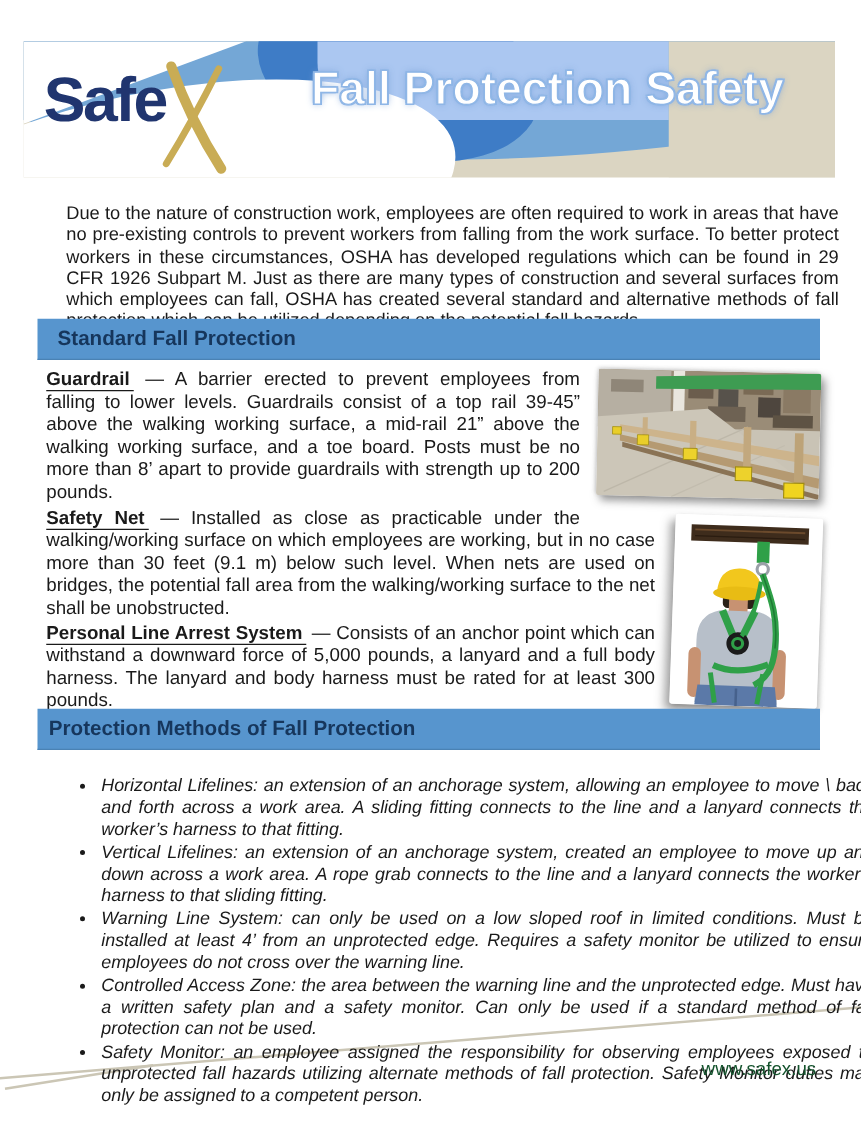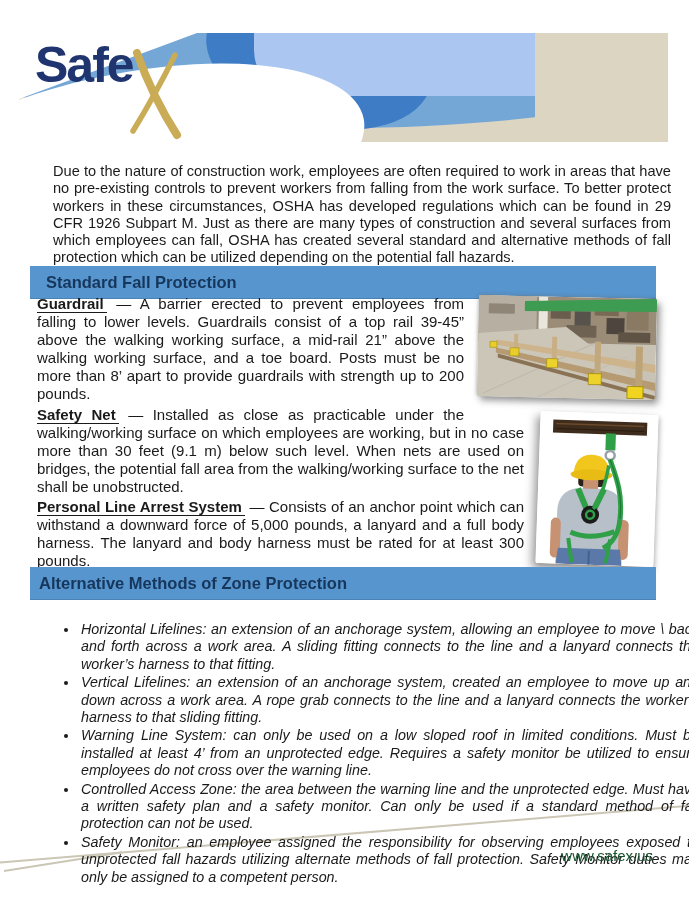--- a/index.html
+++ b/index.html
@@ -15,21 +15,21 @@
     background:#DBD5C2;overflow:hidden;
   }
   .shape{position:absolute;}
   .shape-blue-swoosh{left:-130px;top:-120px;width:900px;height:215px;background:#74A7D6;border-radius:50%;}
   .shape-dark-blue{left:185px;top:-42px;width:230px;height:135px;background:#3E7CC6;border-radius:50%;transform:rotate(14deg);}
   .shape-periwinkle{left:235px;top:0;width:281px;height:63px;background:#ABC7F1;border-radius:0 0 0 46px;}
   .shape-beige-right{left:516px;top:0;width:133px;height:109px;background:#DBD5C2;}
   .shape-white-bottom{left:-150px;top:42px;width:500px;height:190px;background:#ffffff;border-radius:50%;transform:rotate(-12deg);}
   .shape-white-wedge{left:0;top:0;width:200px;height:70px;background:#ffffff;clip-path:polygon(0 0,178px 0,0 66px);}
   .logo{
-    position:absolute;left:16px;top:7px;
+    position:absolute;left:16px;top:22px;
     font-size:50px;font-weight:bold;letter-spacing:-2px;line-height:1;
     color:#20356F;
   }
   .logo-x{position:absolute;left:108px;top:16px;}
   .banner-title{
     position:absolute;left:196px;top:19px;width:446px;
     text-align:center;font-weight:bold;font-size:37px;line-height:37px;
     color:#ffffff;
     -webkit-text-stroke:1px #8FB6E6;
     text-shadow:-1px -1px 0 #8FB6E6,1px -1px 0 #8FB6E6,-1px 1px 0 #8FB6E6,1px 1px 0 #8FB6E6,0 0 6px rgba(120,160,215,.85);
@@ -40,21 +40,21 @@
     position:absolute;left:37px;top:147px;width:618px;
     font-size:14.6px;line-height:17.3px;text-align:justify;margin:16px;
   }
   
   .section-bar{
     position:absolute;left:30px;width:626px;height:33px;
     background:#5795CE;border-bottom:1px solid #4a82b4;
     color:#16365C;font-weight:bold;font-size:16.5px;line-height:32px;
     padding-left:9px;box-sizing:border-box;
   }
-  .bar-standard{top:266px;padding-left:16px;}
+  .bar-standard{top:255px;padding-left:16px;}
   .bar-alt{top:567px;}
   
   .standard-content{
     position:absolute;left:37px;top:295px;width:619px;
     font-size:15px;line-height:18.1px;text-align:justify;
   }
   .standard-content p{margin:0 0 2px 0;}
   .term{font-weight:bold;border-bottom:1px solid #1a1a1a;padding-right:3px;margin-top:44px;}
   .photo{border-radius:2px;overflow:hidden;background:#fff;}
   .photo-guardrail{
@@ -97,20 +97,21 @@
 
   <div class="logo">
     <span>Safe</span>
   </div>
   <svg class="logo-x" width="62" height="92" viewBox="0 0 62 92">
     <path d="M10,4 C20,32 32,58 50,86" stroke="#C9AC55" stroke-width="8" stroke-linecap="round" fill="none"></path>
     <path d="M48,6 C36,30 22,56 6,82" stroke="#C9AC55" stroke-width="5.5" stroke-linecap="round" fill="none"></path>
   </svg>
 
   <div class="banner-title">
+    <div>Fall Protection Safety</div>
   </div>
 </div>
 
 <p class="intro">Due to the nature of construction work, employees are often required to work in areas that have no pre-existing controls to prevent workers from falling from the work surface. To better protect workers in these circumstances, OSHA has developed regulations which can be found in 29 CFR 1926 Subpart M. Just as there are many types of construction and several surfaces from which employees can fall, OSHA has created several standard and alternative methods of fall protection which can be utilized depending on the potential fall hazards.</p>
 
 <div class="section-bar bar-standard">
   <span>Standard Fall Protection</span>
 </div>
 
 <div class="standard-content">
@@ -191,21 +192,21 @@
       <path d="M56,96 C64,84 68,66 70,52" stroke="#2FA048" stroke-width="3.5" fill="none"></path>
     </svg>
   </div>
 
   <p><span class="term">Safety Net</span> <span>— Installed as close as practicable under the walking/working surface on which employees are working, but in no case more than 30 feet (9.1 m) below such level. When nets are used on bridges, the potential fall area from the walking/working surface to the net shall be unobstructed.</span></p>
 
   <p><span class="term">Personal Line Arrest System</span> <span>— Consists of an anchor point which can withstand a downward force of 5,000 pounds, a lanyard and a full body harness. The lanyard and body harness must be rated for at least 300 pounds.</span></p>
 </div>
 
 <div class="section-bar bar-alt">
-  <span>Alternative Methods of Zone Protection</span>
+  <span>Protection Methods of Fall Protection</span>
 </div>
 
 <ul class="bullets">
   <li>Horizontal Lifelines: an extension of an anchorage system, allowing an employee to move \ back and forth  across a work area. A sliding fitting connects to the line and a lanyard connects the worker’s harness to that fitting.</li>
   <li>Vertical Lifelines: an extension of an anchorage system, created an employee to move up and down across a work area. A rope grab connects to the line and a lanyard connects the worker’s harness to that sliding fitting.</li>
   <li>Warning Line System: can only be used on a low sloped roof in limited conditions. Must be installed at least 4’ from an unprotected edge. Requires a safety monitor be utilized to ensure employees do not cross over the warning line.</li>
   <li>Controlled Access Zone: the area between the warning line and the unprotected edge. Must have a written safety plan and a safety monitor.  Can only be used if a standard method of fall protection can not be used.</li>
   <li>Safety Monitor: an employee assigned the responsibility for observing employees exposed to unprotected fall hazards utilizing alternate methods of fall protection. Safety Monitor duties may only be assigned to a competent person.</li>
 </ul>
 

